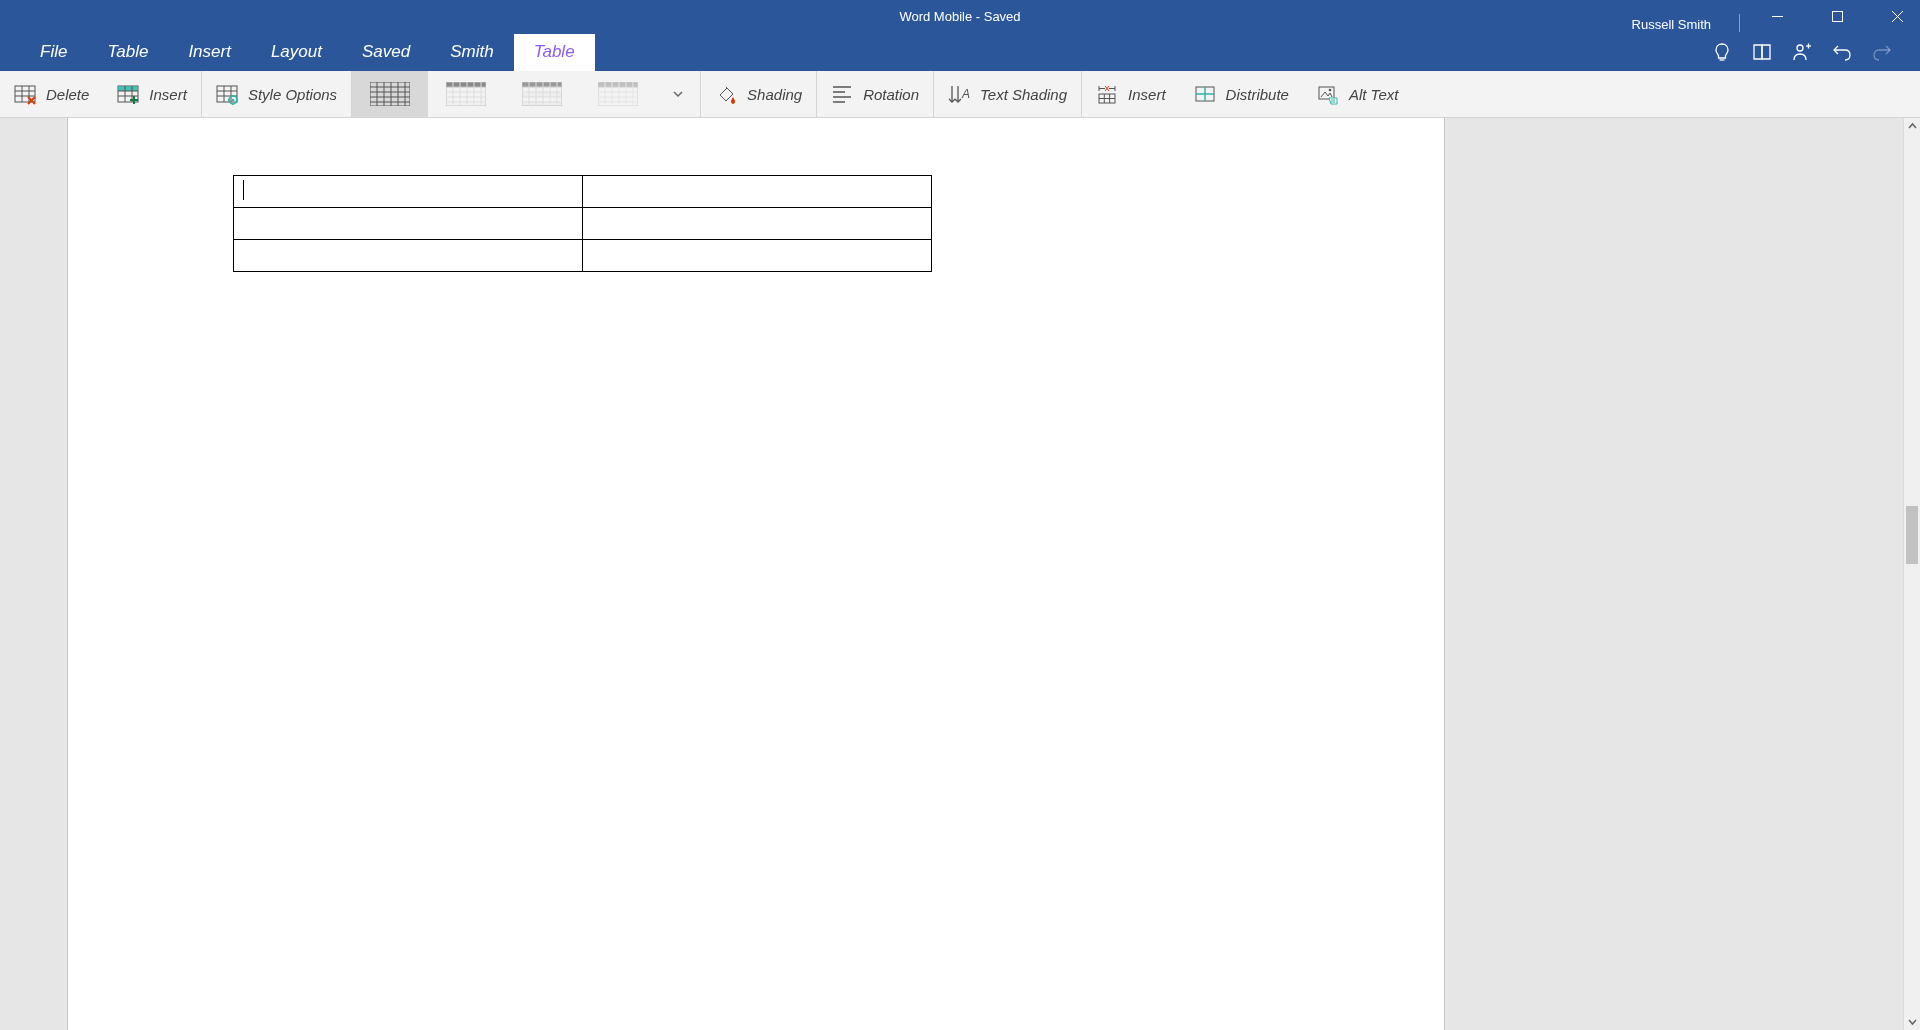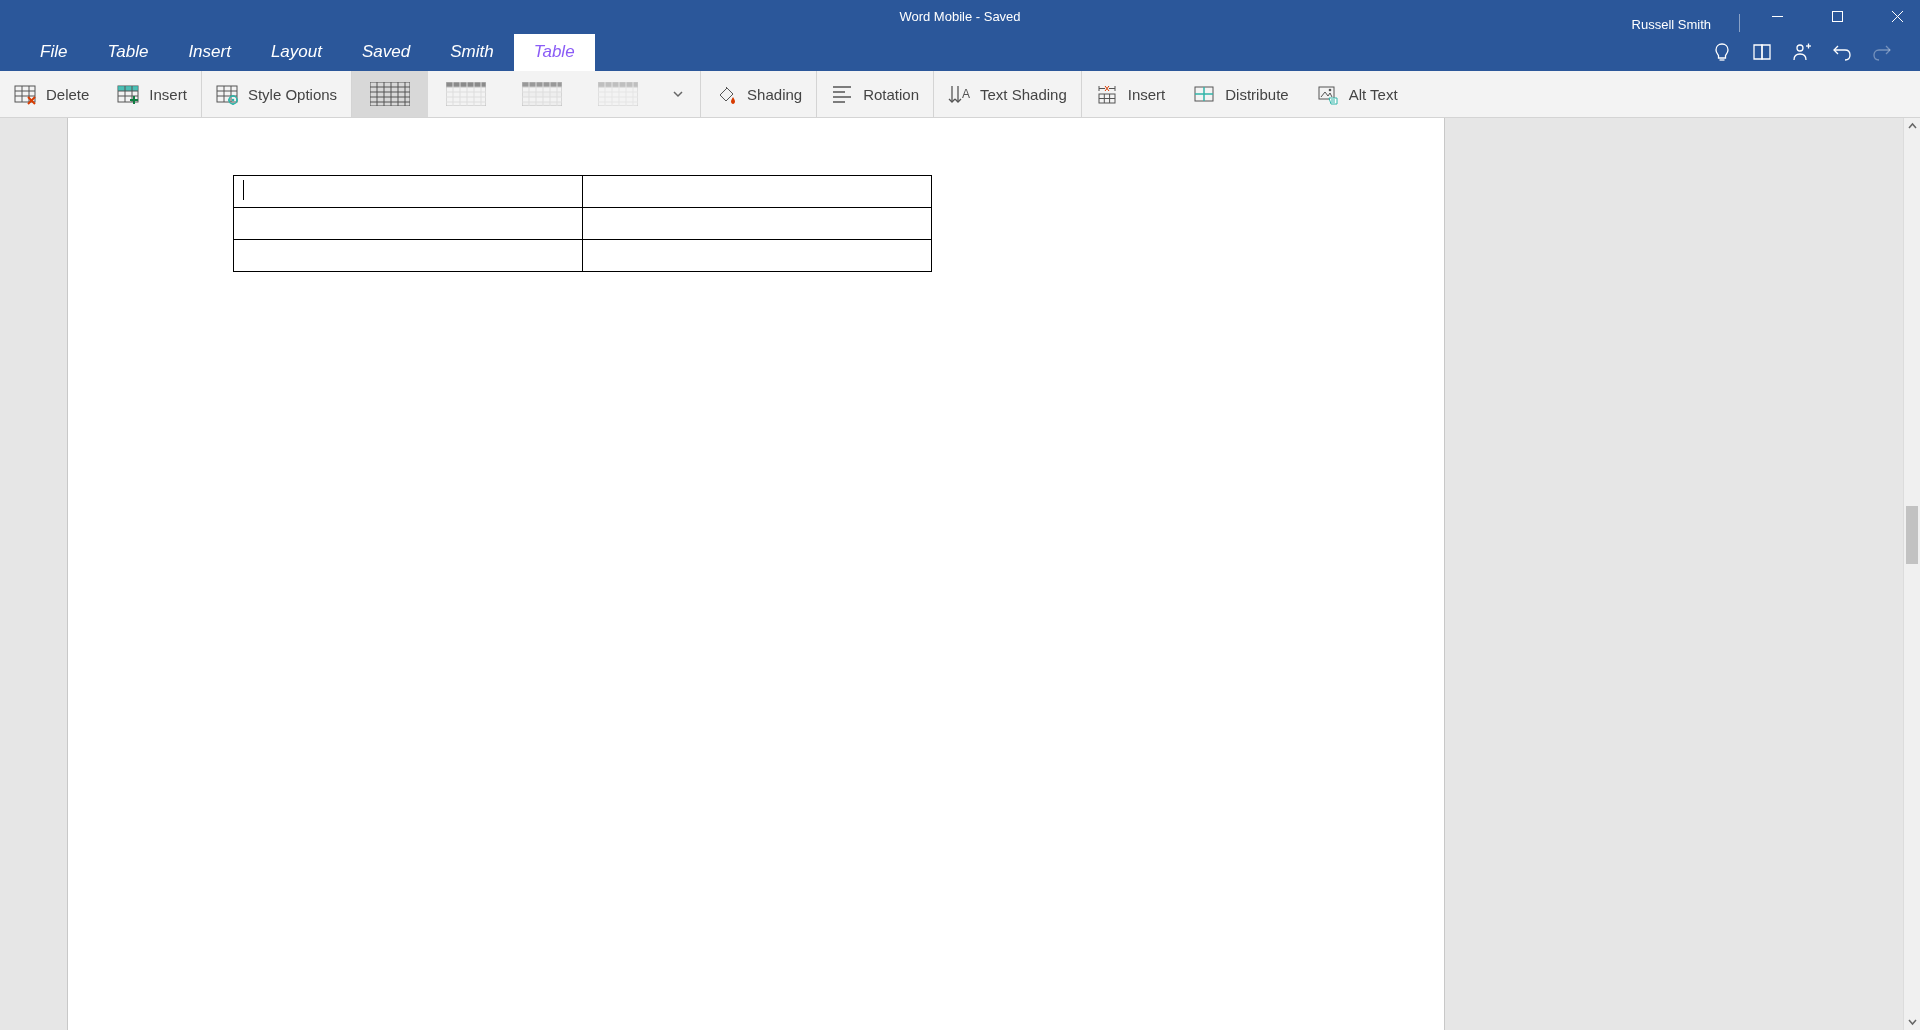--- a/index.html
+++ b/index.html
@@ -74,20 +74,21 @@
 
   
   .ribbon {
     height: 47px;
     background: #f3f3f3;
     border-bottom: 1px solid #d4d4d4;
     display: flex;
     align-items: stretch;
     font-size: 15px;
     color: #444;
+    font-style: italic;
   }
   .ribbon .group-sep {
     width: 1px;
     background: #d4d4d4;
     margin: 0;
   }
   .ribbon .rbtn {
     display: flex;
     align-items: center;
     gap: 10px;

